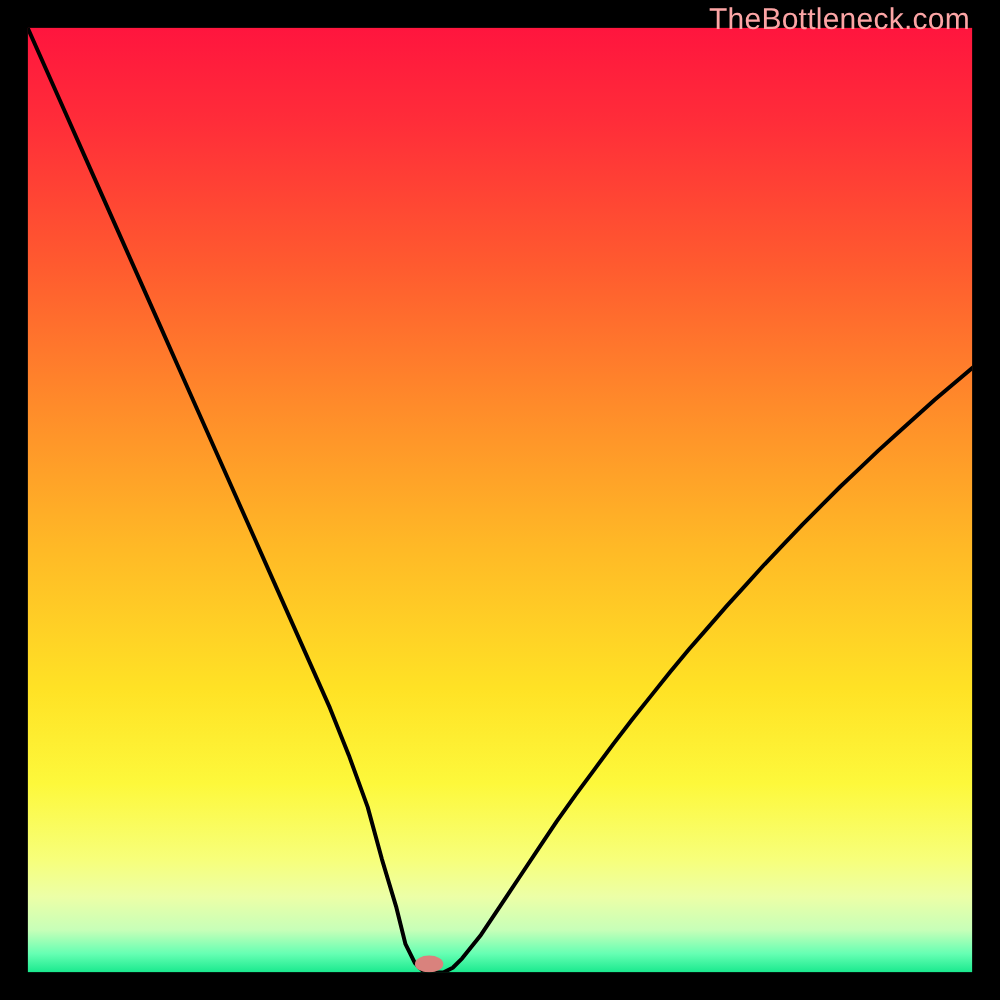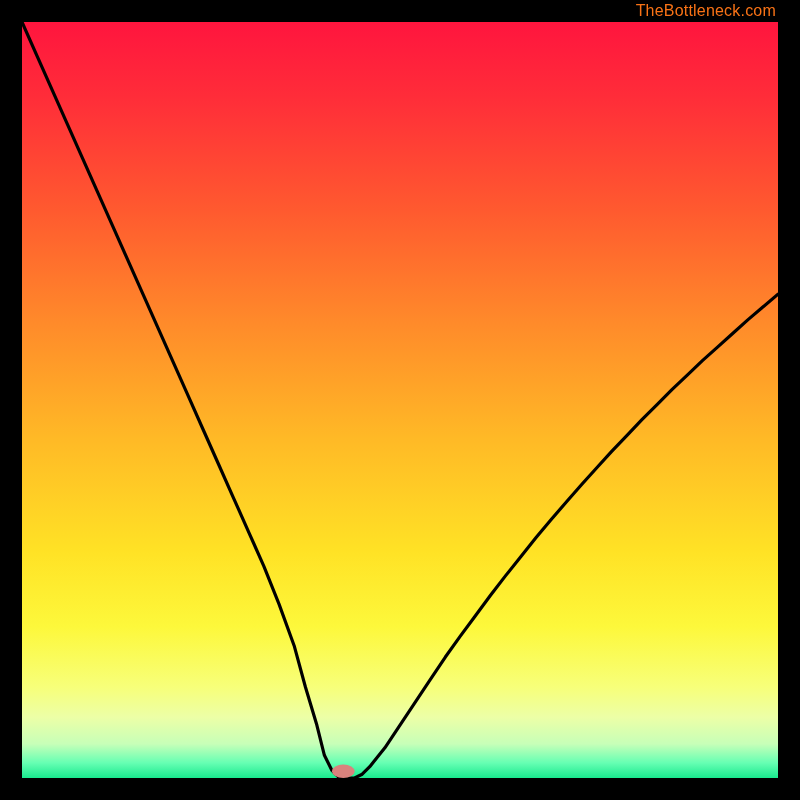--- a/index.html
+++ b/index.html
@@ -31,22 +31,22 @@
   svg.curve {
     position: absolute;
     inset: 0;
     width: 100%;
     height: 100%;
   }
   .watermark {
     position: absolute;
     top: 2px;
     right: 24px;
-    color: #f97316;
-    font-size: 16px;
+    color: #fca5a5;
+    font-size: 24px;
     font-weight: 500;
     letter-spacing: 0.2px;
     user-select: none;
   }
 </style>
 </head>
 <body>
 
 <div class="frame">
   <div class="plot">

